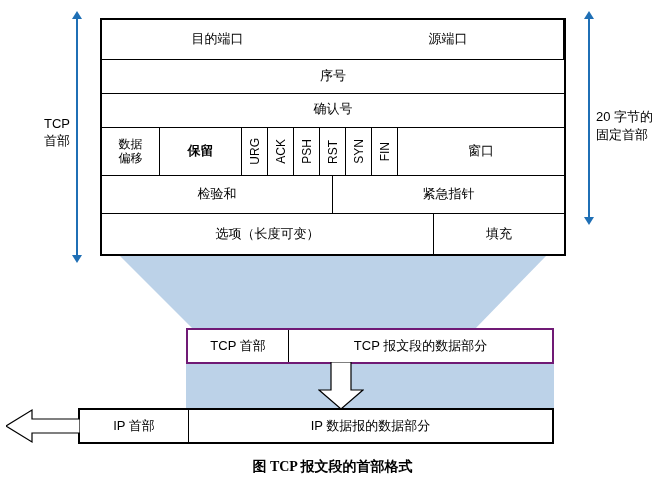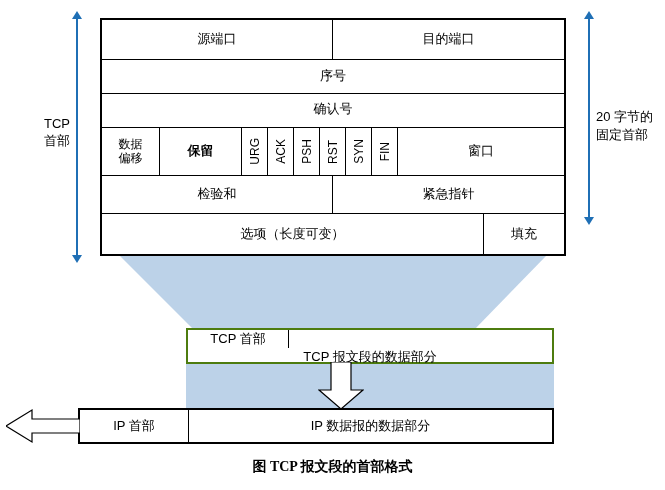--- a/index.html
+++ b/index.html
@@ -72,21 +72,21 @@
   }
   .flag span {
     writing-mode: vertical-rl;
     text-orientation: mixed;
     transform: rotate(180deg);
     letter-spacing: 0px;
     line-height: 1;
   }
   .c-window { flex: 1 1 auto; }
 
-  .c-options { width: 382px; }
+  .c-options { width: 332px; }
   .c-padding { flex: 1 1 auto; }
 
   
   .left-arrow {
     position: absolute;
     left: 76px;
     top: 18px;
     width: 2px;
     height: 238px;
     background: #1f6fb5;
@@ -161,25 +161,24 @@
     height: 74px;
   }
 
   
   .seg-tcp {
     position: absolute;
     left: 186px;
     top: 328px;
     width: 368px;
     height: 36px;
-    border: 2px solid #4d7c0f;
+    border: 2px solid #701a75;
     box-sizing: border-box;
     display: flex;
     background: #fff;
-    flex-direction: column;
   }
   .seg-tcp .c1 {
     width: 100px;
     border-right: 1px solid #000;
     display: flex; align-items: center; justify-content: center;
     font-size: 13px;
   }
   .seg-tcp .c2 {
     flex: 1 1 auto;
     display: flex; align-items: center; justify-content: center;
@@ -257,22 +256,22 @@
 
   <div class="left-arrow"></div>
   <div class="left-label">
     <div>TCP</div>
     <div>首部</div>
   </div>
 
   <div class="tcp-table">
 
     <div class="row r1">
+      <div class="cell half nolineend">目的端口</div>
       <div class="cell half">源端口</div>
-      <div class="cell half nolineend">目的端口</div>
     </div>
 
     <div class="row r2">
       <div class="cell full nolineend">序号</div>
     </div>
 
     <div class="row r3">
       <div class="cell full nolineend">确认号</div>
     </div>
 

